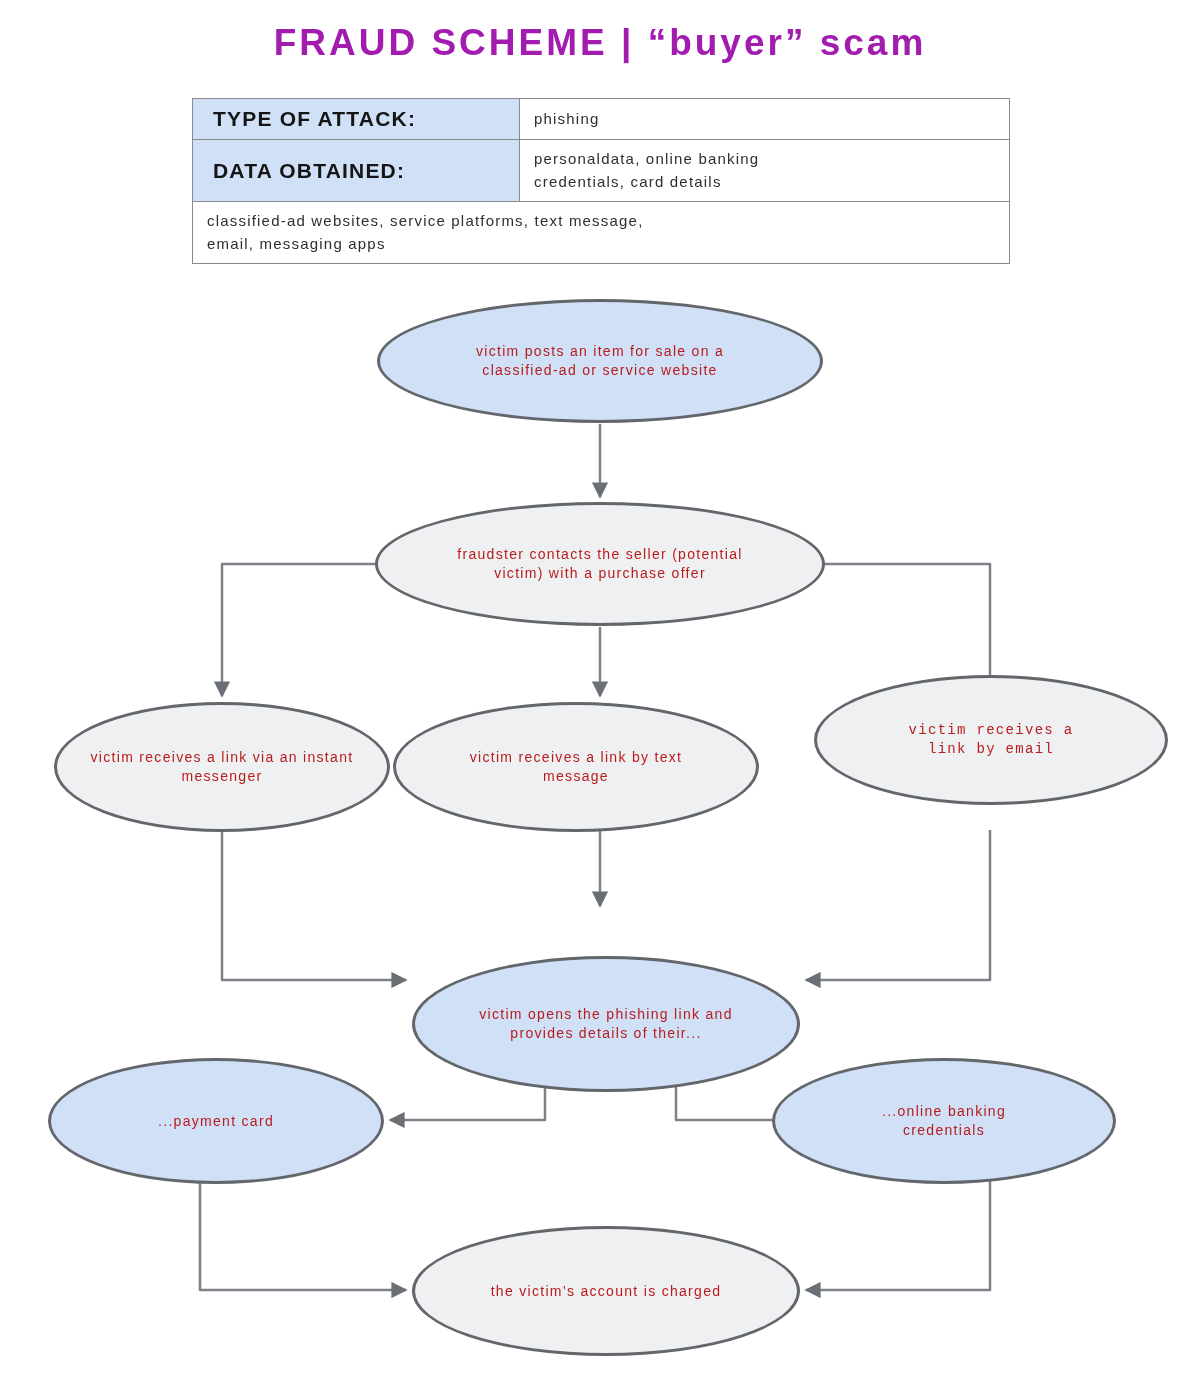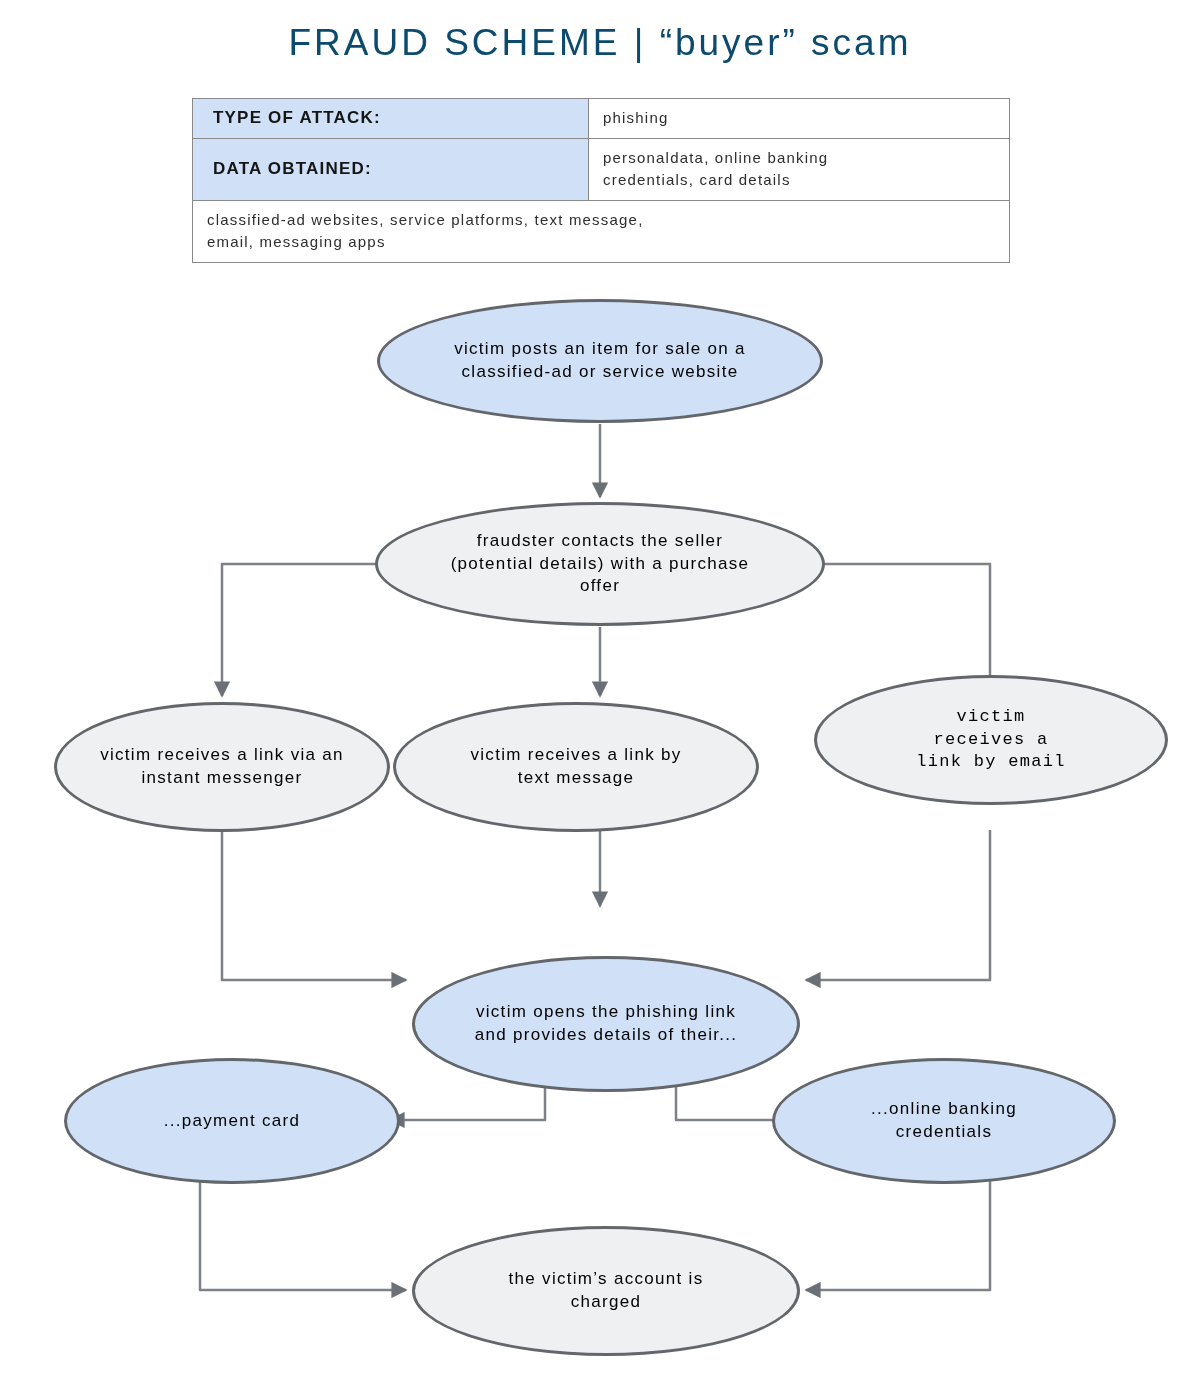--- a/index.html
+++ b/index.html
@@ -5,66 +5,66 @@
   html,body{margin:0;padding:0;}
   body{
     width:1200px;height:1385px;background:#ffffff;position:relative;
     font-family:"Liberation Sans","DejaVu Sans",sans-serif;color:#1f1f1f;
   }
   .stage{position:absolute;inset:0;width:1200px;height:1385px;}
 
   
   .title{
     position:absolute;top:22px;left:0;width:100%;text-align:center;
-    font-size:37px;font-weight:400;letter-spacing:3px;color:#0c4a6e;
+    font-size:37px;font-weight:700;letter-spacing:3px;color:#a21caf;
   }
 
   
   .info-table{
     position:absolute;left:192px;top:98px;width:816px;
     border:1px solid #8a8a8a;border-bottom:none;
   }
   .info-row{display:flex;border-bottom:1px solid #8a8a8a;}
   .info-label{
-    width:396px;box-sizing:border-box;background:#cfe0f7;
+    width:327px;box-sizing:border-box;background:#cfe0f7;
     border-right:1px solid #8a8a8a;display:flex;align-items:center;
-    padding:8px 10px 8px 20px;font-weight:700;font-size:17px;
+    padding:8px 10px 8px 20px;font-weight:700;font-size:21px;
     letter-spacing:1.2px;color:#151515;
   }
   .info-value{
     flex:1;display:flex;align-items:center;padding:8px 14px;
     font-size:15px;letter-spacing:1.2px;color:#2e2e2e;line-height:1.5;
   }
   .info-row:nth-child(2) .info-value span{max-width:310px;}
   .info-row:nth-child(3) .info-value span{max-width:440px;}
 
   
   .node{
     position:absolute;z-index:1;border:3px solid #63666b;border-radius:50%;
     display:flex;align-items:center;justify-content:center;text-align:center;
-    font-size:17px;letter-spacing:1.3px;line-height:1.35;color:#000000;
+    font-size:14px;letter-spacing:1.3px;line-height:1.35;color:#b91c1c;
     box-sizing:border-box;
   }
   .node.blue{background:#cfe0f7;}
   .node.gray{background:#eff0f2;}
   .node span{display:inline-block;}
 
   #node-posts   {left:377px;top:299px;width:446px;height:124px;}
   #node-posts span{max-width:305px;}
   #node-contact {left:375px;top:502px;width:450px;height:124px;}
   #node-contact span{max-width:305px;}
   #node-messenger{left:54px;top:702px;width:336px;height:130px;}
   #node-messenger span{max-width:275px;}
   #node-sms     {left:393px;top:702px;width:366px;height:130px;}
   #node-sms span{max-width:235px;}
   #node-email   {left:814px;top:675px;width:354px;height:130px;font-family:Liberation Mono, monospace;}
   #node-email span{max-width:165px;}
   #node-opens   {left:412px;top:956px;width:388px;height:136px;}
   #node-opens span{max-width:270px;}
-  #node-card    {left:64px;top:1058px;width:336px;height:126px;}
+  #node-card    {left:48px;top:1058px;width:336px;height:126px;}
   #node-card span{max-width:300px;}
   #node-banking {left:772px;top:1058px;width:344px;height:126px;}
   #node-banking span{max-width:185px;}
   #node-charged {left:412px;top:1226px;width:388px;height:130px;}
   #node-charged span{max-width:250px;}
 
   
   svg.connectors{position:absolute;left:0;top:0;z-index:0;}
   .connector{stroke:#7e8187;stroke-width:2.5;fill:none;stroke-linejoin:round;}
 </style>
@@ -111,21 +111,21 @@
     <path class="connector" d="M545 1036 L545 1120 L390 1120" marker-end="url(#arrow)"></path>
     <path class="connector" d="M676 1036 L676 1120 L810 1120" marker-end="url(#arrow)"></path>
     <path class="connector" d="M200 1180 L200 1290 L406 1290" marker-end="url(#arrow)"></path>
     <path class="connector" d="M990 1180 L990 1290 L806 1290" marker-end="url(#arrow)"></path>
   </svg>
 
   <div class="node blue" id="node-posts">
     <span>victim posts an item for sale on a classified-ad or service website</span>
   </div>
   <div class="node gray" id="node-contact">
-    <span>fraudster contacts the seller (potential details) with a purchase offer</span>
+    <span>fraudster contacts the seller (potential victim) with a purchase offer</span>
   </div>
   <div class="node gray" id="node-messenger">
     <span>victim receives a link via an instant messenger</span>
   </div>
   <div class="node gray" id="node-sms">
     <span>victim receives a link by text message</span>
   </div>
   <div class="node gray" id="node-email">
     <span>victim receives a link by email</span>
   </div>

